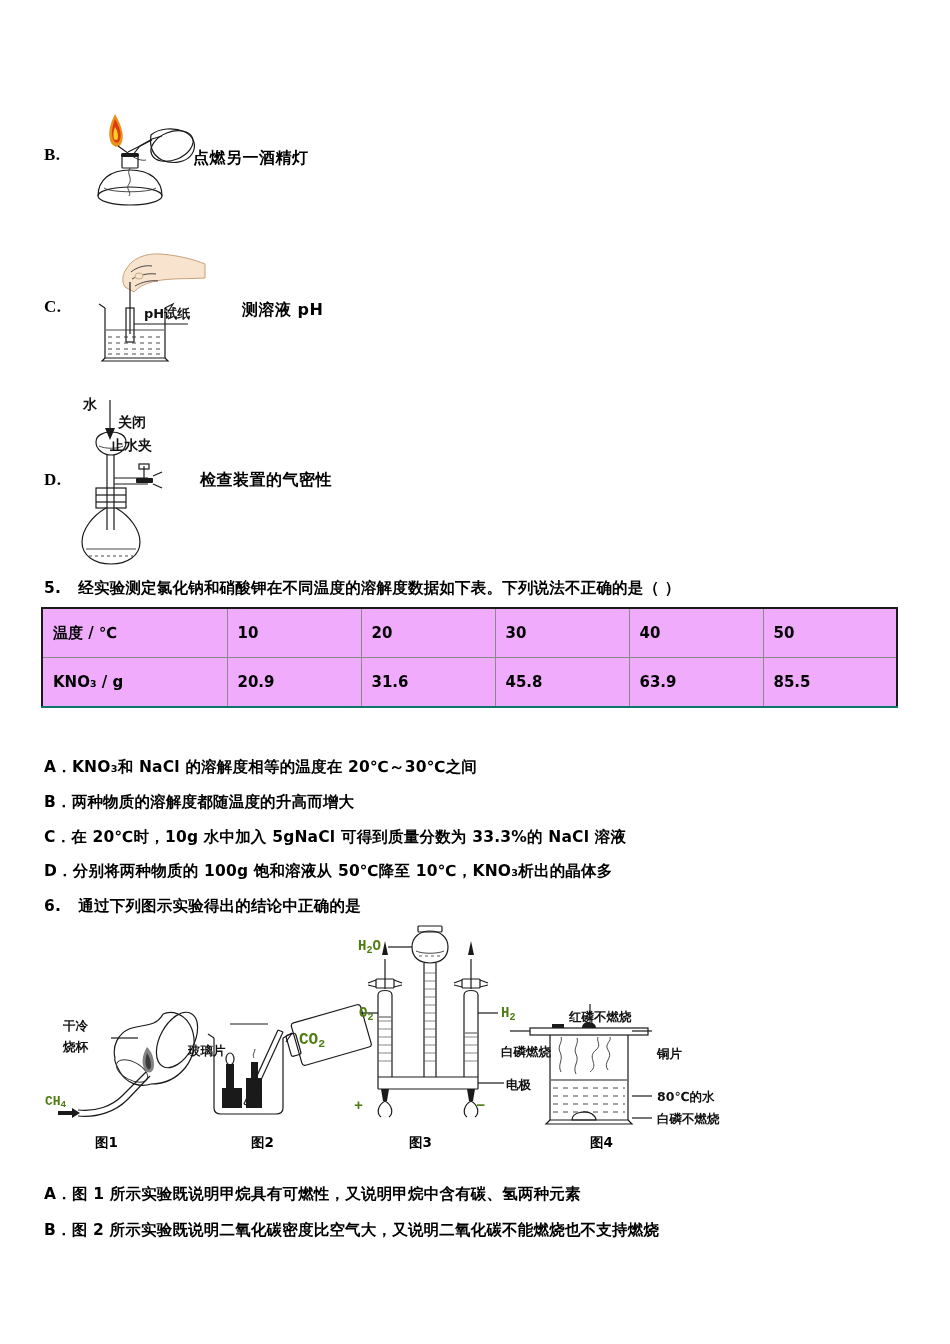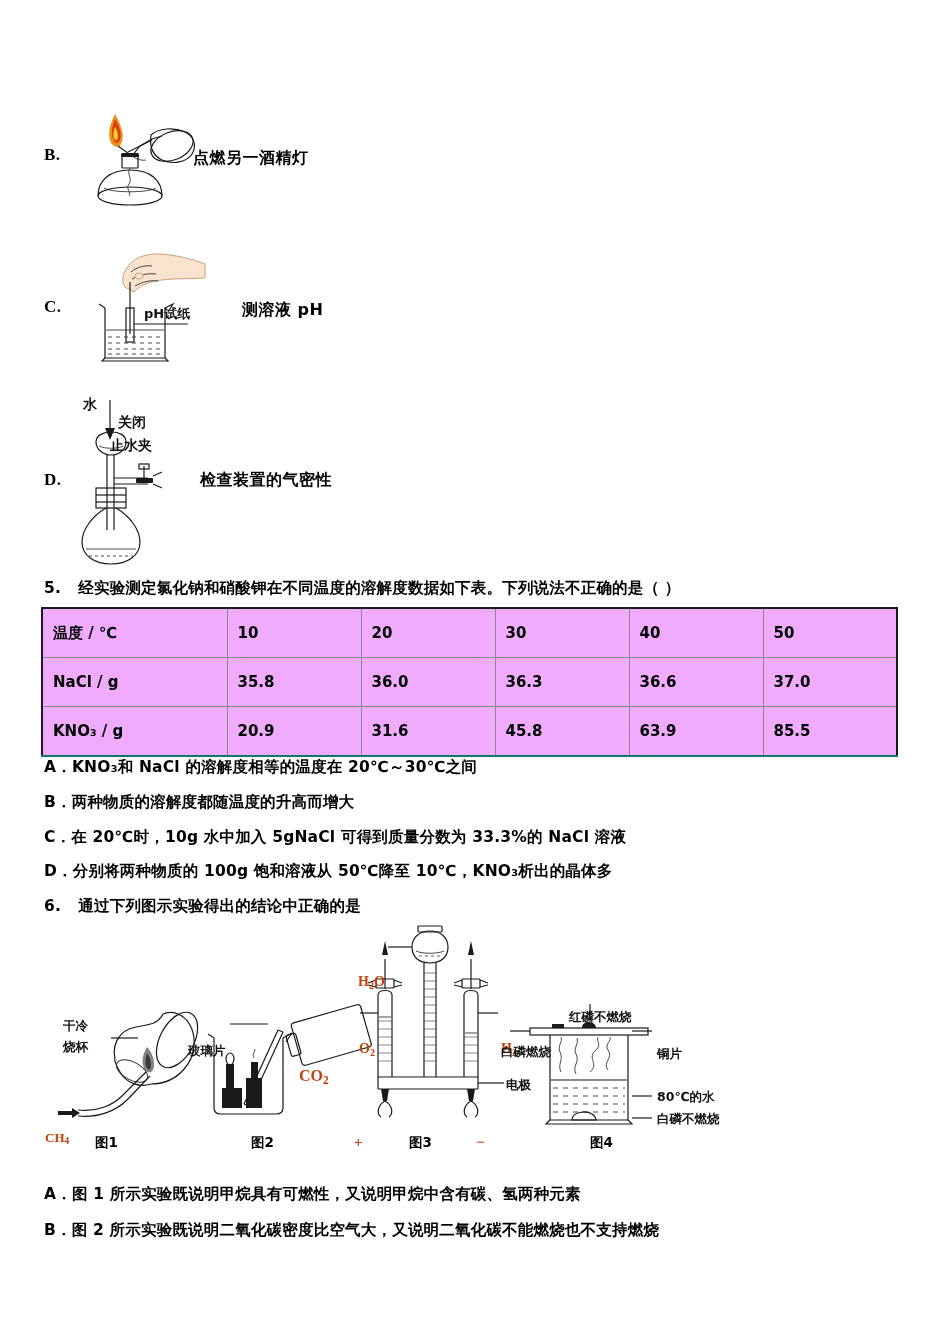--- a/index.html
+++ b/index.html
@@ -60,26 +60,25 @@
   .dlabel {
     position: absolute;
     font-family: "DejaVu Sans", "Liberation Sans", sans-serif;
     font-size: 12.5px;
     font-weight: bold;
     white-space: nowrap;
     color: #111;
   }
   .dlabel-serif {
     position: absolute;
-    font-family: Liberation Serif, serif;
+    font-family: Liberation Mono, monospace;
     font-size: 13px;
     font-weight: bold;
     white-space: nowrap;
-    color: #c2410c;
-    margin-top: 36px;
+    color: #4d7c0f;
   }
   .figcap {
     position: absolute;
     font-family: "DejaVu Sans", "Liberation Sans", sans-serif;
     font-size: 13.5px;
     font-weight: bold;
     white-space: nowrap;
   }
 
   
@@ -239,28 +238,20 @@
     <tbody>
       <tr>
         <td>温度 / ℃</td>
         <td>10</td>
         <td>20</td>
         <td>30</td>
         <td>40</td>
         <td>50</td>
       </tr>
       <tr>
-        <td>NaCl / g</td>
-        <td>35.8</td>
-        <td>36.0</td>
-        <td>36.3</td>
-        <td>36.6</td>
-        <td>37.0</td>
-      </tr>
-      <tr>
         <td>KNO₃ / g</td>
         <td>20.9</td>
         <td>31.6</td>
         <td>45.8</td>
         <td>63.9</td>
         <td>85.5</td>
       </tr>
     </tbody>
   </table>
 

